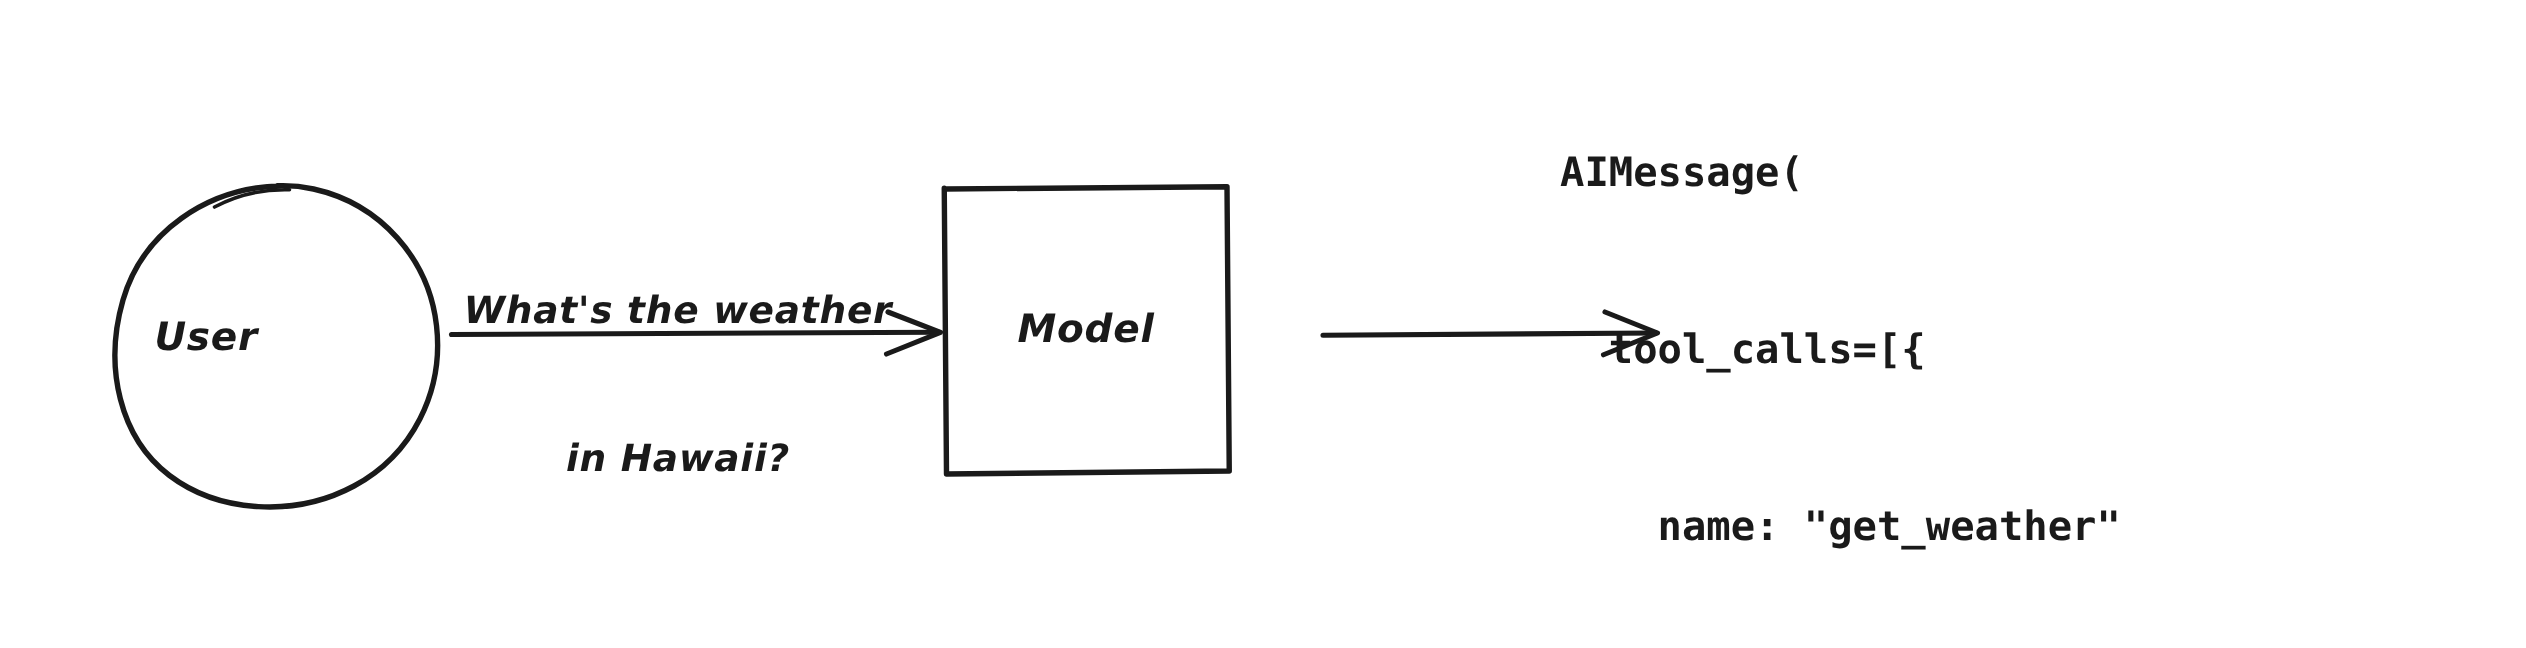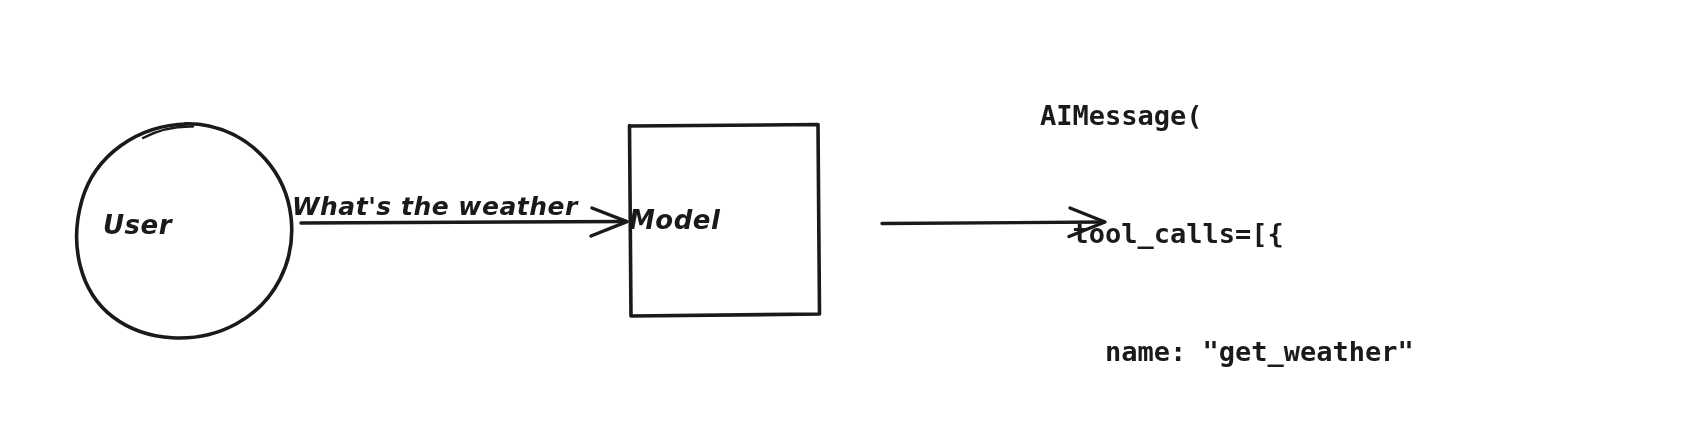--- a/index.html
+++ b/index.html
@@ -42,28 +42,29 @@
     top: 208px;
     width: 275px;
     text-align: center;
     font-size: 26px;
   }
 
   #model-label {
     left: 629px;
     top: 203px;
     width: 190px;
+    text-align: center;
     font-size: 26px;
   }
 
   #edge-label {
     left: 292px;
     top: 124px;
     width: 320px;
-    text-align: left;
+    text-align: center;
     font-size: 25px;
   }
 
   
   #code-block {
     position: absolute;
     left: 1040px;
     top: 18px;
     color: #1a1a1a;
     font-family: "DejaVu Sans Mono", monospace;
@@ -112,20 +113,21 @@
     </g>
 
   </svg>
 
   <div class="hand" id="user-label">User</div>
 
   <div class="hand" id="model-label">Model</div>
 
   <div class="hand" id="edge-label">
     <div>What's the weather</div>
+    <div>in Hawaii?</div>
   </div>
 
   <div id="code-block">
     <span class="ln">AIMessage(</span>
     <span class="ln">  tool_calls=[{</span>
     <span class="ln">    name: "get_weather"</span>
     
     
     
     

